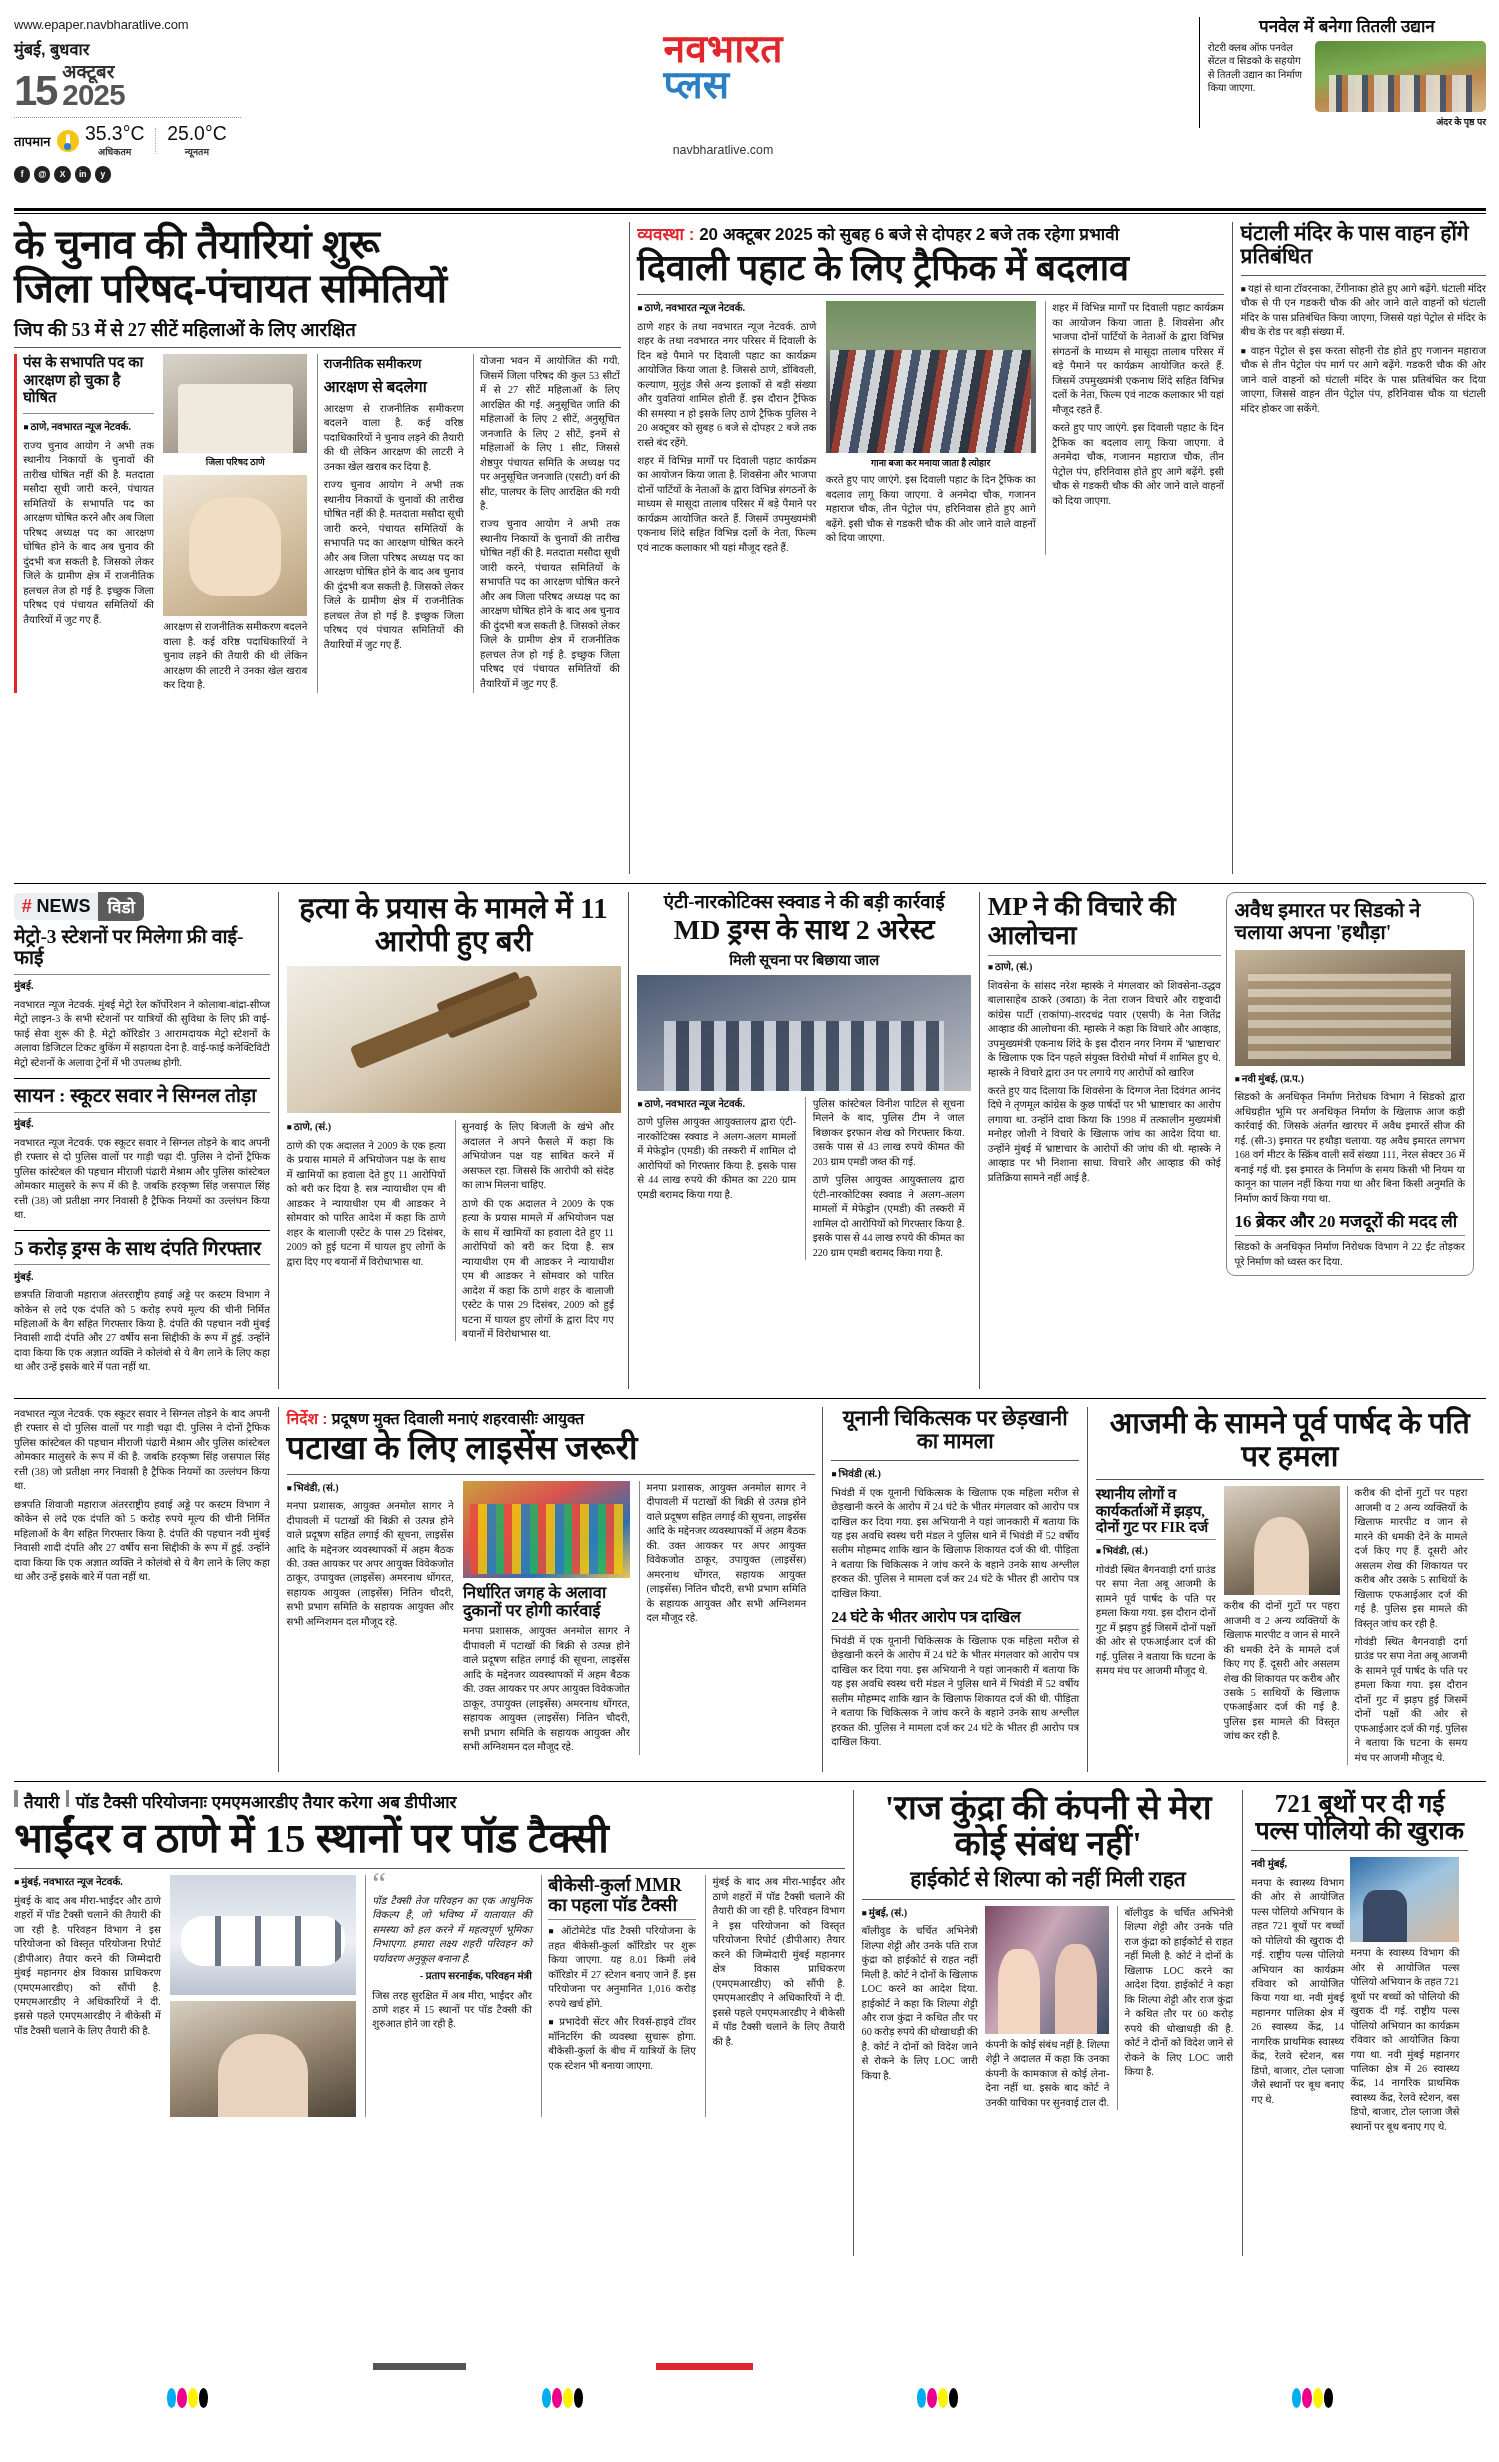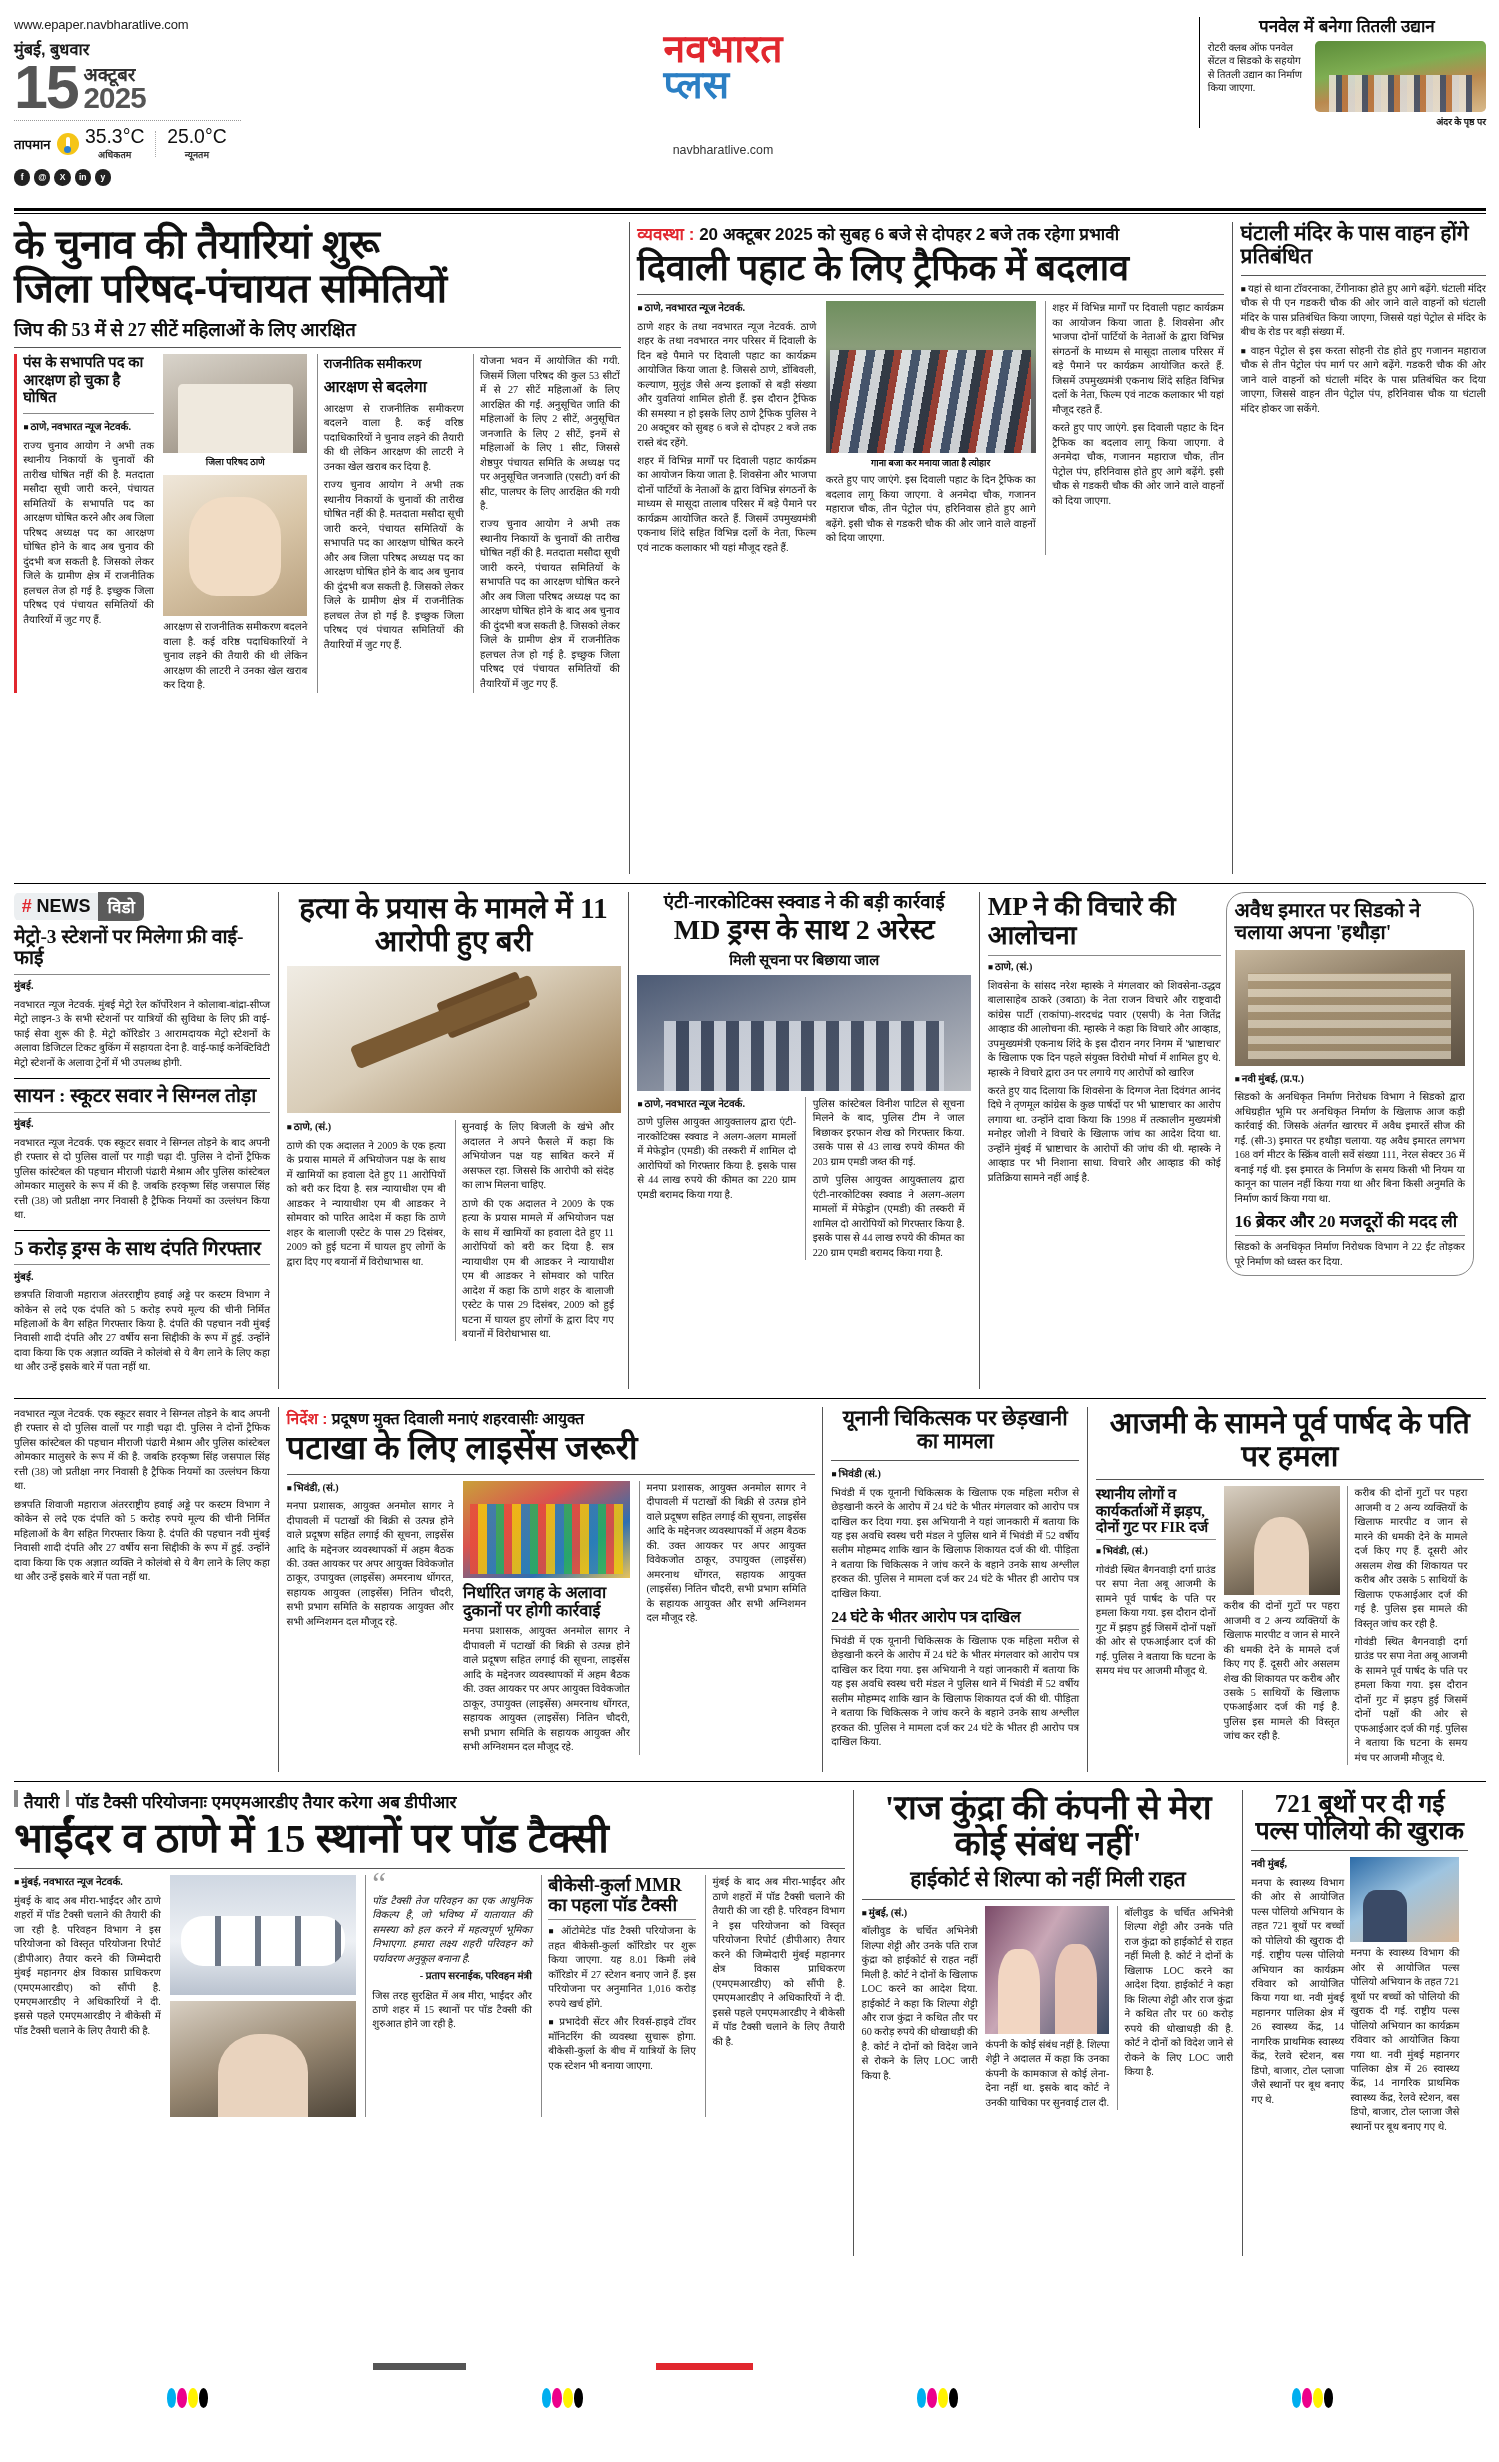--- a/index.html
+++ b/index.html
@@ -11,21 +11,21 @@
     overflow: hidden;
   }
   .page { width: 1500px; height: 2462px; padding: 17px 14px 0 14px; position: relative; }
 
   
   .masthead { display: flex; align-items: flex-start; height: 185px; }
   .mast-left { width: 233px; flex: none; }
   .mast-url { font-family: "Liberation Sans", sans-serif; font-size: 13px; color: #222; margin-bottom: 6.2px; letter-spacing: -0.2px;}
   .mast-city { font-family: "Liberation Sans", sans-serif; font-size: 16.3px; font-weight: bold; color: #1a1a1a; margin-bottom: 1.6px;}
   .mast-dateline { display: flex; align-items: flex-end; gap: 6.2px; }
-  .mast-day { font-family: "Liberation Sans", sans-serif; font-size: 61px; font-weight: bold; color: #555; line-height: 0.82; letter-spacing: -2.3px;}
+  .mast-day { font-family: "Liberation Sans", sans-serif; font-size: 42px; font-weight: bold; color: #555; line-height: 0.82; letter-spacing: -2.3px;}
   .mast-mo { font-family: "Liberation Sans", sans-serif; font-size: 18.6px; font-weight: bold; color: #333; line-height: 1.1;}
   .mast-yr { font-family: "Liberation Sans", sans-serif; font-size: 29.5px; font-weight: bold; color: #555; line-height: 0.9; letter-spacing: -0.8px;}
   .dotline { border-top: 1.6px dotted #999; margin: 7.8px 0 6.2px 0; width: 227px;}
   .weather { display: flex; align-items: center; gap: 6.2px; }
   .w-label { font-family: "Liberation Sans", sans-serif; font-size: 13px; font-weight: bold; }
   .thermo { width: 22px; height: 22px; border-radius: 50%; background: #f5c518; display:flex; align-items:center; justify-content:center; flex:none;}
   .thermo i { display:block; width:3.9px; height:14px; background:#fff; border-radius:2.3px; position:relative;}
   .thermo i::after{content:"";position:absolute;bottom:-2.3px;left:-1.6px;width:7px;height:7px;border-radius:50%;background:#2a7fd4;}
   .temp { text-align:center; }
   .temp .val { font-family: "Liberation Sans", sans-serif; font-size: 19.4px; color:#111; line-height:1;}
@@ -100,21 +100,21 @@
   .photo.polio { background:linear-gradient(150deg,#2d6ca8 0%,#9ec4e0 45%,#d7b89a 100%); }
   .photo.polio::after{content:"";position:absolute;left:12%;bottom:0;width:40%;height:62%;background:#3a4a66;border-radius:30% 30% 0 0;}
   .photo.portrait { background:linear-gradient(160deg,#d8cfc2 0%,#9a8a74 50%,#4d4438 100%); }
   .photo.portrait::after{content:"";position:absolute;left:26%;bottom:0;width:48%;height:72%;background:#e9d3be;border-radius:46% 46% 0 0;}
   .photo.hands { background:linear-gradient(155deg,#efe7da 0%,#d9c6a8 50%,#b79f7d 100%); }
   .photo.hands::after{content:"";position:absolute;left:18%;top:16%;width:64%;height:70%;background:#f1dcc4;border-radius:40% 40% 30% 30%;}
   .photo.zp { background:linear-gradient(160deg,#d9d4cb 0%,#b6ada0 50%,#8b8276 100%); }
   .photo.zp::after{content:"";position:absolute;inset:30% 10% 0 10%;background:#efe9de;border-radius:4.7px 4.7px 0 0;}
 
   .cap { font-size:9.3px; text-align:center; font-weight:bold; margin-top:2.3px;}
-  .boxed { border:1.2px solid #888; border-radius:19px; padding:6.2px 7.8px; }
+  .boxed { border:1.2px solid #888; border-radius:9px; padding:6.2px 7.8px; }
   .tag-pill { display:inline-flex; align-items:center; border-radius:6.2px; overflow:hidden; font-family:"Liberation Sans",sans-serif; font-weight:bold;}
   .tag-pill .a { background:#eceff1; padding:3.1px 7.8px; display:flex; align-items:center; gap:4.7px; font-size:18px;}
   .tag-pill .hash { color:#e1272e; }
   .tag-pill .b { background:#5b5b5b; color:#fff; padding:3.1px 9.3px; font-size:17px;}
   .kick-bar { display:flex; gap:6.2px; }
   .kick-bar .bar { width:3.9px; height:17px; background:#888; }
 
   .cmyk { position:absolute; bottom:54px; left:0; width:100%; display:flex; justify-content:space-around; }
   .cmyk span { display:flex; gap:1.6px; }
   .cmyk i { display:block; width:9.3px; height:20px; border-radius:50%; }

